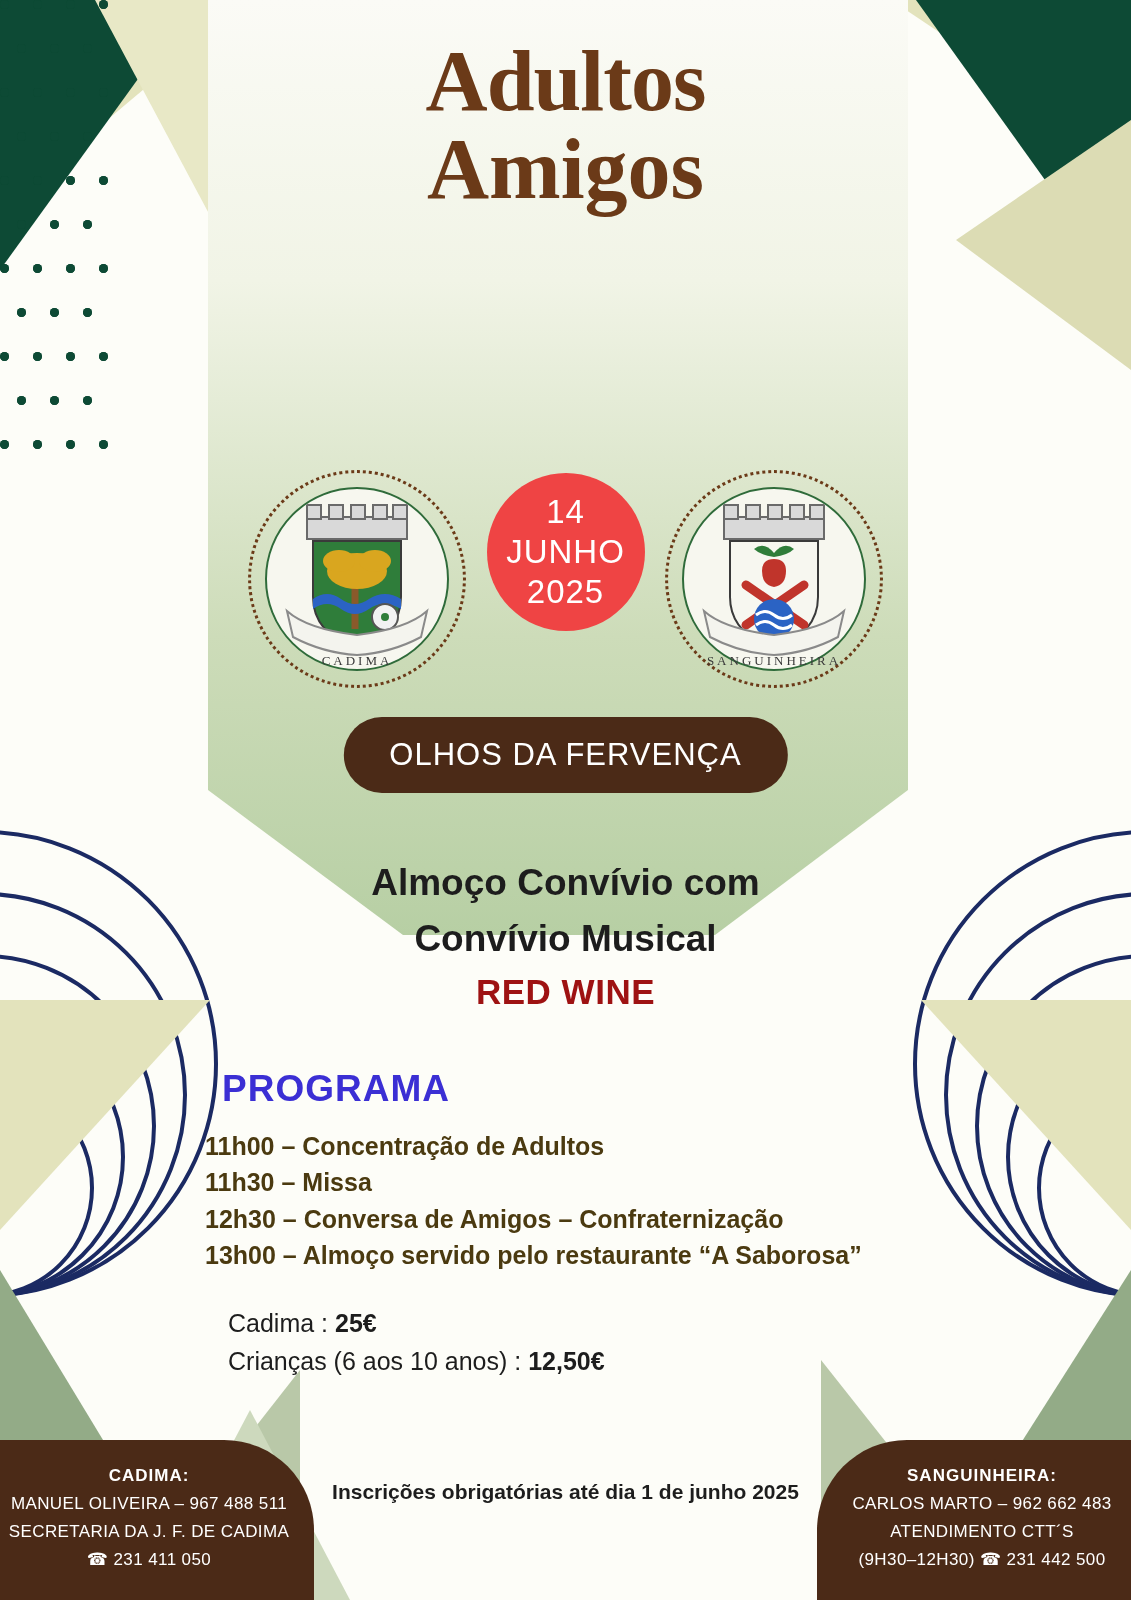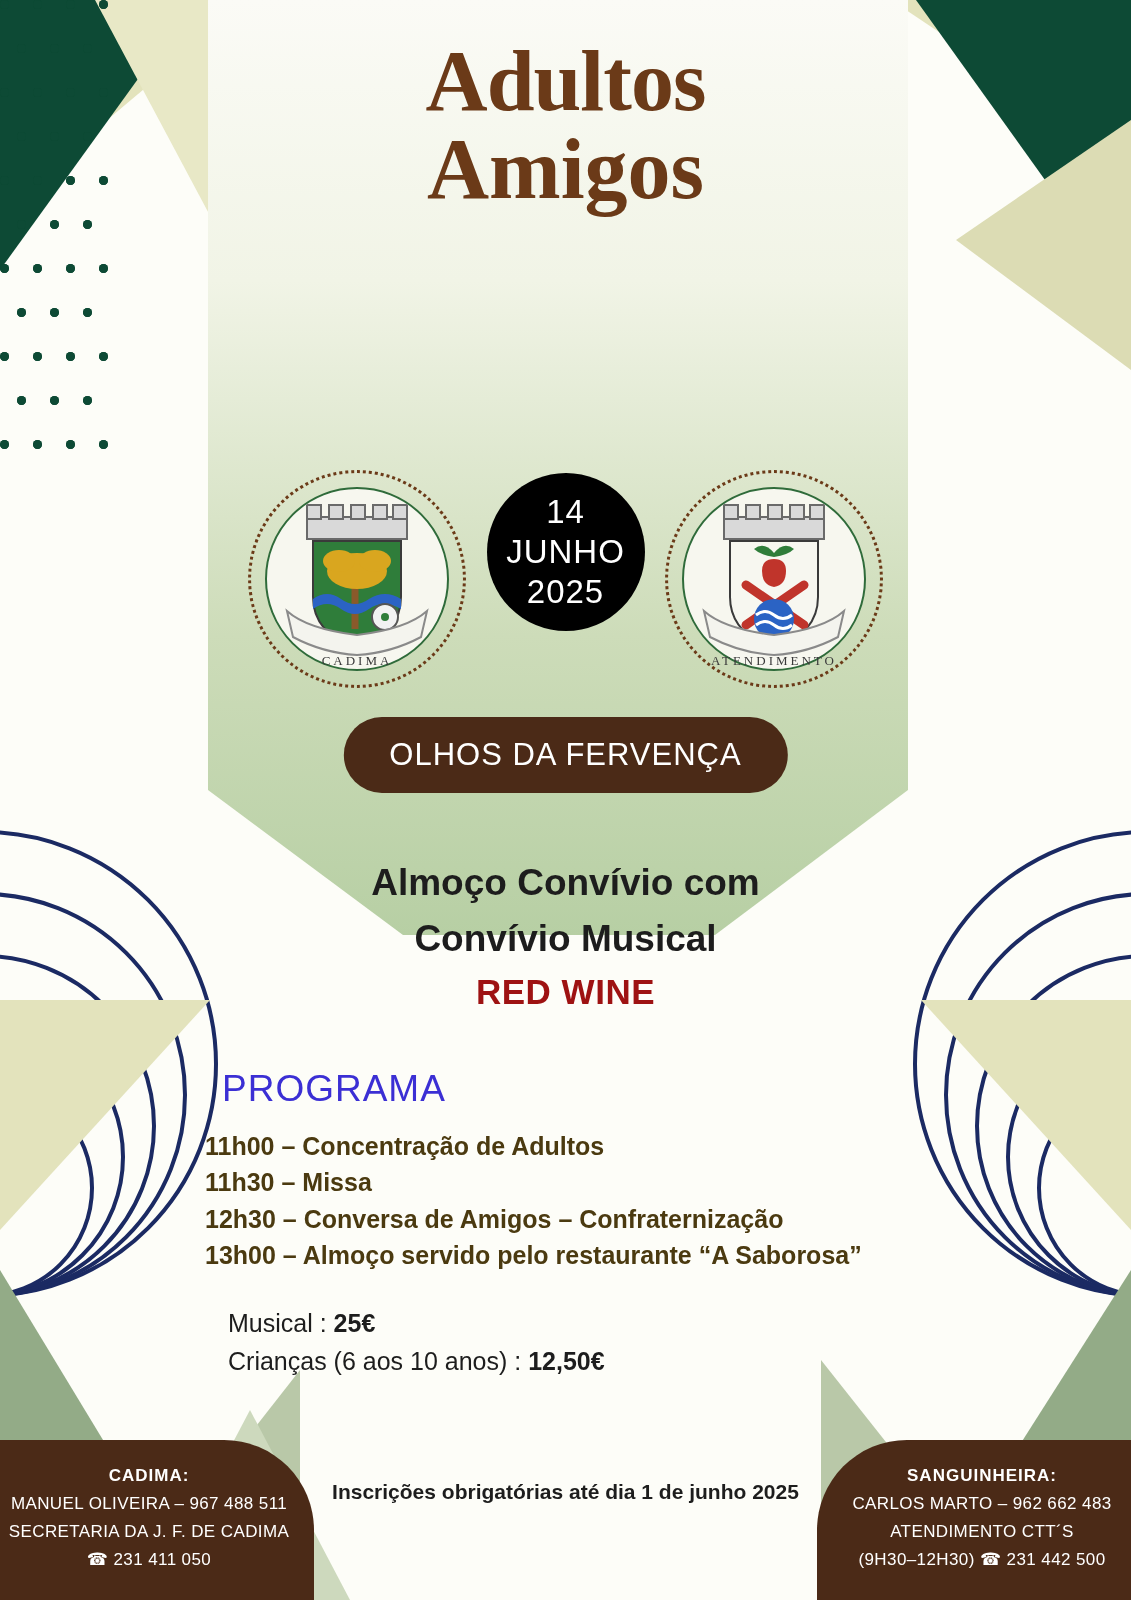--- a/index.html
+++ b/index.html
@@ -212,21 +212,21 @@
   .crest-left { top: 470px; left: 248px; text-decoration: underline; }
   .crest-right { top: 470px; right: 248px; }
 
   
   .date-badge {
     position: absolute;
     top: 473px; left: 50%;
     transform: translateX(-50%);
     width: 158px; height: 158px;
     border-radius: 50%;
-    background: #000000;
+    background: #ef4444;
     color: #ffffff;
     display: flex;
     flex-direction: column;
     align-items: center;
     justify-content: center;
     font-size: 33px;
     line-height: 1.22;
     letter-spacing: 1px;
   }
 
@@ -257,21 +257,21 @@
     color: #9e1212;
     font-size: 35px;
     font-weight: bold;
     letter-spacing: 0.5px;
   }
 
   .programa-title {
     position: absolute;
     top: 1068px; left: 222px;
     font-size: 37px;
-    font-weight: normal;
+    font-weight: bold;
     color: #3b2fd4;
     letter-spacing: 1px;
     text-align: right;
   }
 
   .programa-list {
     position: absolute;
     top: 1128px; left: 205px;
     color: #4b3a10;
     font-size: 25px;
@@ -492,21 +492,21 @@
           <g stroke="#c0342b" stroke-width="9" stroke-linecap="round">
             <line x1="62" y1="96" x2="120" y2="136"></line>
             <line x1="120" y1="96" x2="62" y2="136"></line>
           </g>
           <circle cx="90" cy="130" r="20" fill="#2b63c4"></circle>
           <path d="M72 126 q9 -7 18 0 q9 7 18 0" stroke="#ffffff" stroke-width="3" fill="none"></path>
           <path d="M72 136 q9 -7 18 0 q9 7 18 0" stroke="#ffffff" stroke-width="3" fill="none"></path>
           <path d="M20 122 q20 18 70 24 q50 -6 70 -24 l-6 26 q-30 16 -64 18 q-34 -2 -64 -18 z" fill="#f4f4ee" stroke="#8a8a8a" stroke-width="2"></path>
         </svg>
       </div>
-      <div class="crest-label">ATENDIMENTO</div>
+      <div class="crest-label">SANGUINHEIRA</div>
     </div>
 
     <div class="date-badge">
       <div>14</div>
       <div>JUNHO</div>
       <div>2025</div>
     </div>
 
     <div class="location-pill">OLHOS DA FERVENÇA</div>
 
@@ -520,21 +520,21 @@
 
     <div class="programa-list">
       <div>11h00 – Concentração de Adultos</div>
       <div>11h30 – Missa</div>
       <div>12h30 – Conversa de Amigos – Confraternização</div>
       <div>13h00 – Almoço servido pelo restaurante “A Saborosa”</div>
     </div>
 
     <div class="prices">
       <div>
-        <span>Musical : </span><b>25€</b>
+        <span>Cadima : </span><b>25€</b>
       </div>
       <div>
         <span>Crianças (6 aos 10 anos) : </span><b>12,50€</b>
       </div>
     </div>
 
     <div class="deadline">Inscrições obrigatórias até dia 1 de junho 2025</div>
 
     <div class="contact contact-left">
       <div class="c-name">CADIMA:</div>

